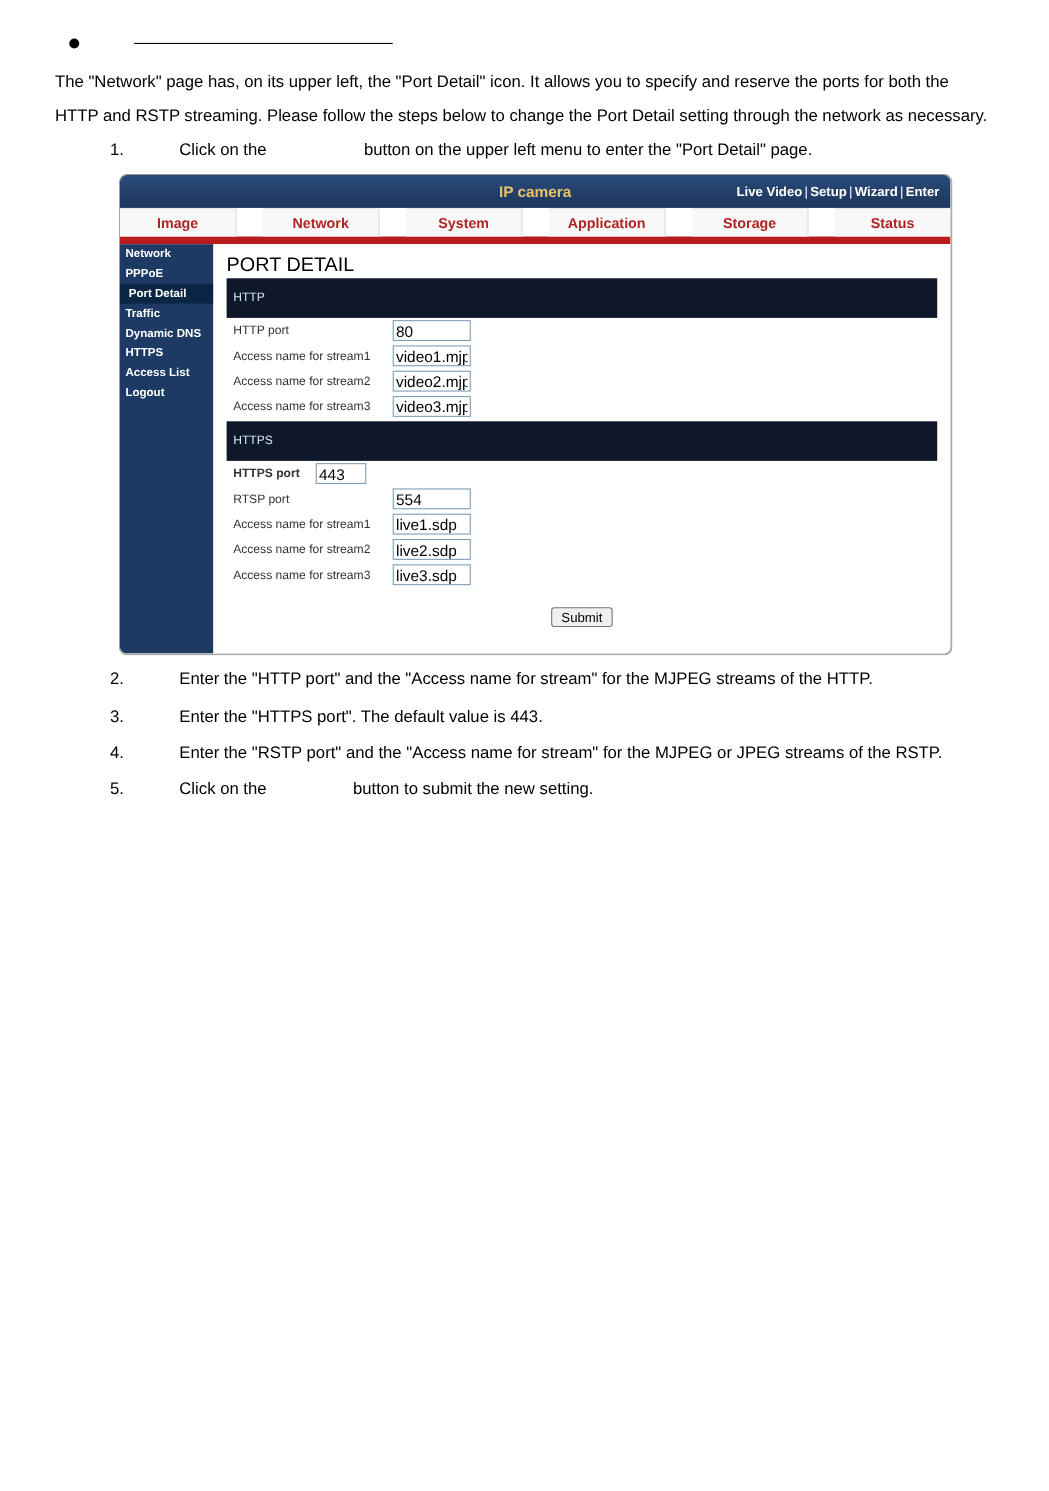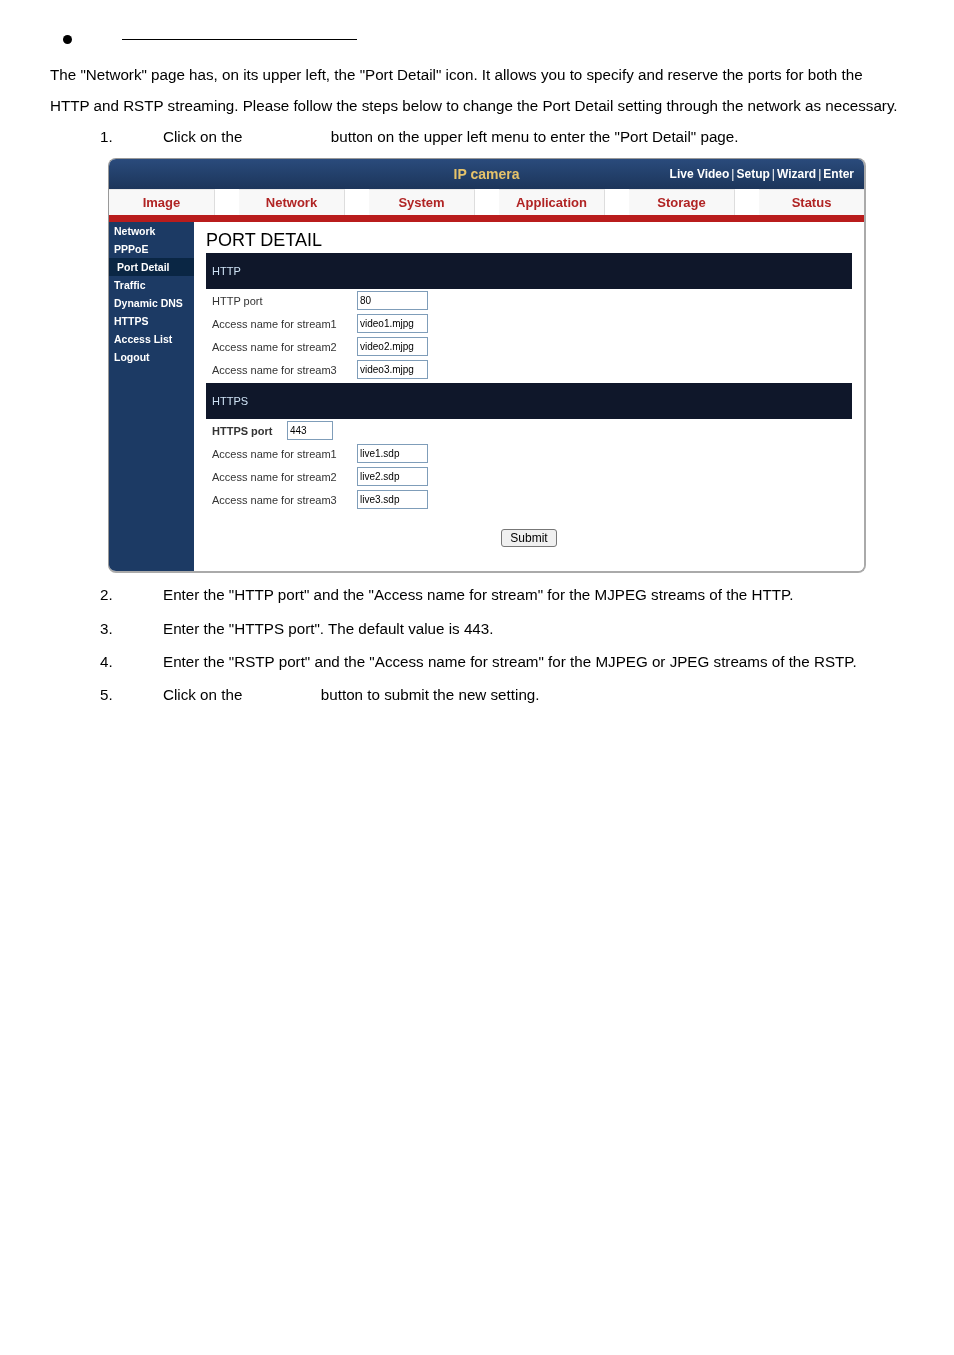--- a/index.html
+++ b/index.html
@@ -145,21 +145,21 @@
   .frow {
     display: flex;
     align-items: center;
     padding: 2px 6px;
     font-size: 11px;
     color: #333;
   }
   .frow .flabel { width: 145px; }
   .frow .flabel-sm { width: 75px; font-weight: bold; }
   .frow input {
-    font-size: 10px;
+    font-size: 14px;
     padding: 1px 2px;
     font-family: Tahoma, sans-serif;
     border: 1px solid #7f9db9;
     height: 15px;
   }
   .inp-w { width: 65px; }
   .inp-sm { width: 40px; }
   .submit-row {
     text-align: center;
     margin-top: 18px;
@@ -241,20 +241,24 @@
         <input class="inp-w" value="video3.mjpg" style="">
       </div>
 
       <div class="sect-hdr">HTTPS</div>
       <div class="frow">
         <div class="flabel-sm">HTTPS port</div>
         <input class="inp-sm" value="443" style="">
       </div>
 
       <div class="frow">
+        <div class="flabel">RTSP port</div>
+        <input class="inp-w" value="554" style="">
+      </div>
+      <div class="frow">
         <div class="flabel">Access name for stream1</div>
         <input class="inp-w" value="live1.sdp" style="">
       </div>
       <div class="frow">
         <div class="flabel">Access name for stream2</div>
         <input class="inp-w" value="live2.sdp" style="">
       </div>
       <div class="frow">
         <div class="flabel">Access name for stream3</div>
         <input class="inp-w" value="live3.sdp" style="">

